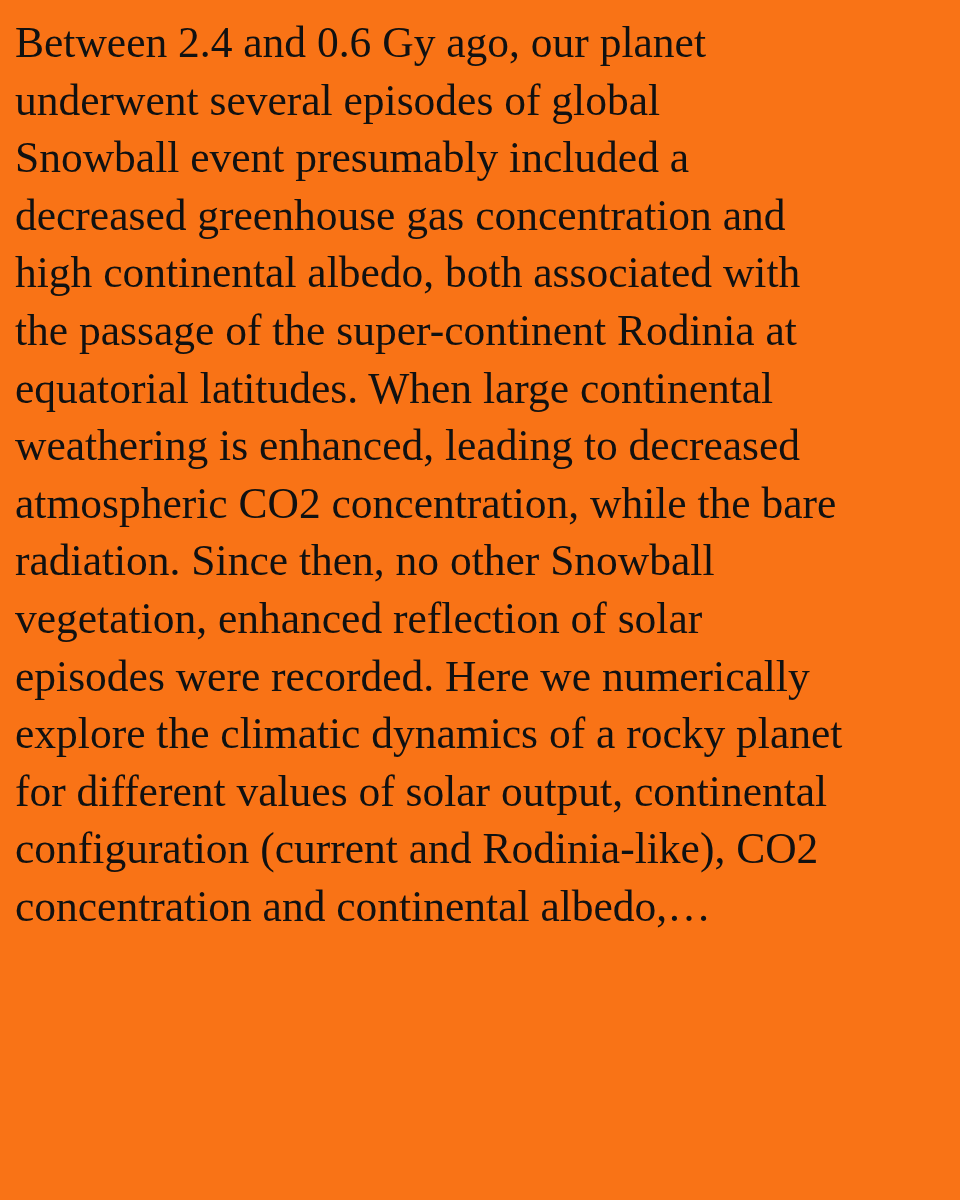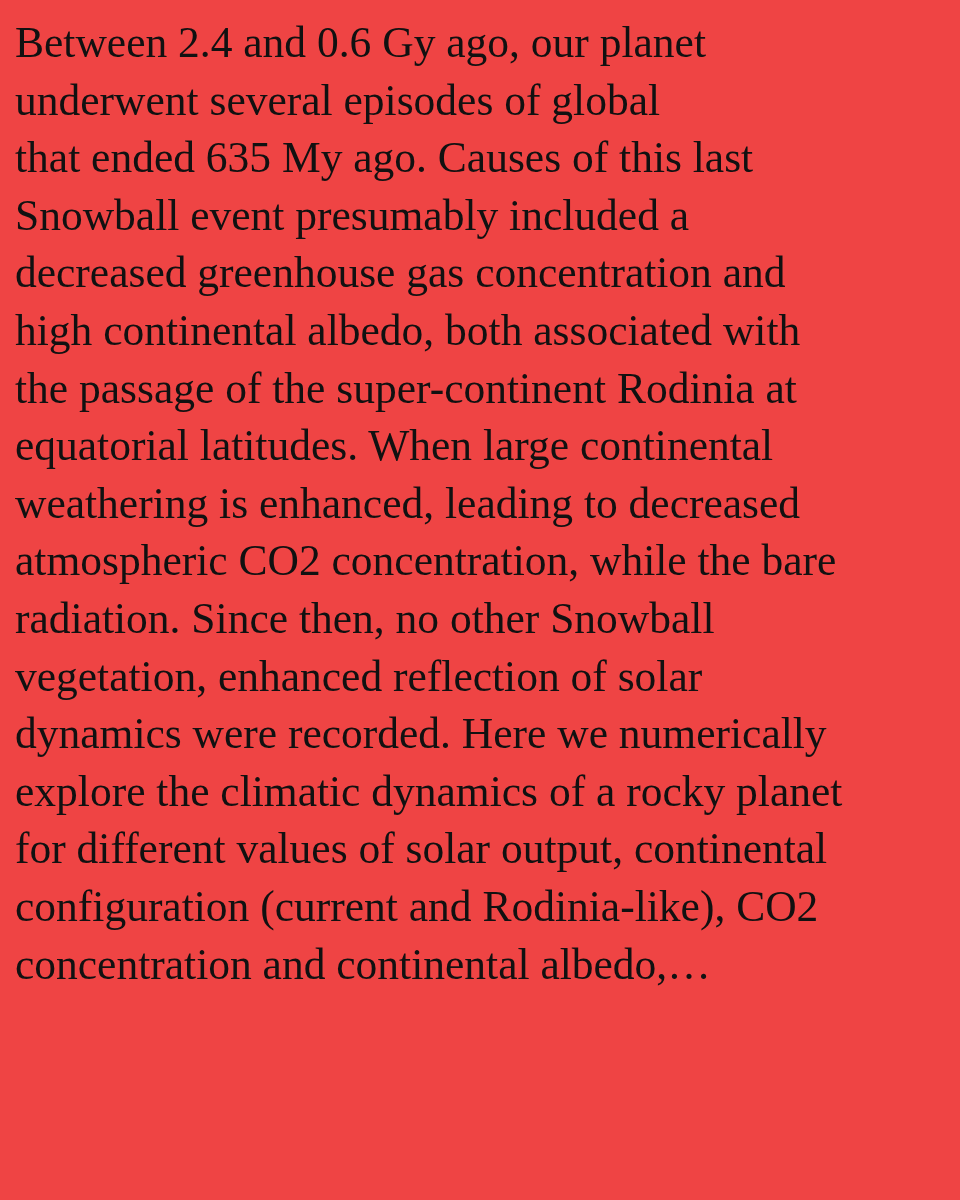--- a/index.html
+++ b/index.html
@@ -7,21 +7,21 @@
       padding: 0;
       width: 960px;
       height: 1200px;
       background: #e9e5dc;
       overflow: hidden;
     }
     .page {
       position: relative;
       width: 960px;
       height: 1200px;
-      background: #ef4444;
+      background: #f97316;
       box-sizing: border-box;
       padding: 14px 0 0 15px;
     }
     .abstract {
       margin: 0;
       font-family: "Liberation Serif", "DejaVu Serif", serif;
       font-size: 43.5px;
       line-height: 57.6px;
       color: #111111;
       letter-spacing: 0px;
@@ -32,29 +32,28 @@
       height: 57.6px;
     }
   </style>
 </head>
 <body>
 
 <div class="page">
   <p class="abstract">
     <span class="line">Between 2.4 and 0.6 Gy ago, our planet</span>
     <span class="line">underwent several episodes of global</span>
-    <span class="line">that ended 635 My ago. Causes of this last</span>
     <span class="line">Snowball event presumably included a</span>
     <span class="line">decreased greenhouse gas concentration and</span>
     <span class="line">high continental albedo, both associated with</span>
     <span class="line">the passage of the super-continent Rodinia at</span>
     <span class="line">equatorial latitudes. When large continental</span>
     <span class="line">weathering is enhanced, leading to decreased</span>
     <span class="line">atmospheric CO2 concentration, while the bare</span>
     <span class="line">radiation. Since then, no other Snowball</span>
     <span class="line">vegetation, enhanced reflection of solar</span>
-    <span class="line">dynamics were recorded. Here we numerically</span>
+    <span class="line">episodes were recorded. Here we numerically</span>
     <span class="line">explore the climatic dynamics of a rocky planet</span>
     <span class="line">for different values of solar output, continental</span>
     <span class="line">configuration (current and Rodinia-like), CO2</span>
     <span class="line">concentration and continental albedo,…</span>
   </p>
 </div>
 
 </body></html>

